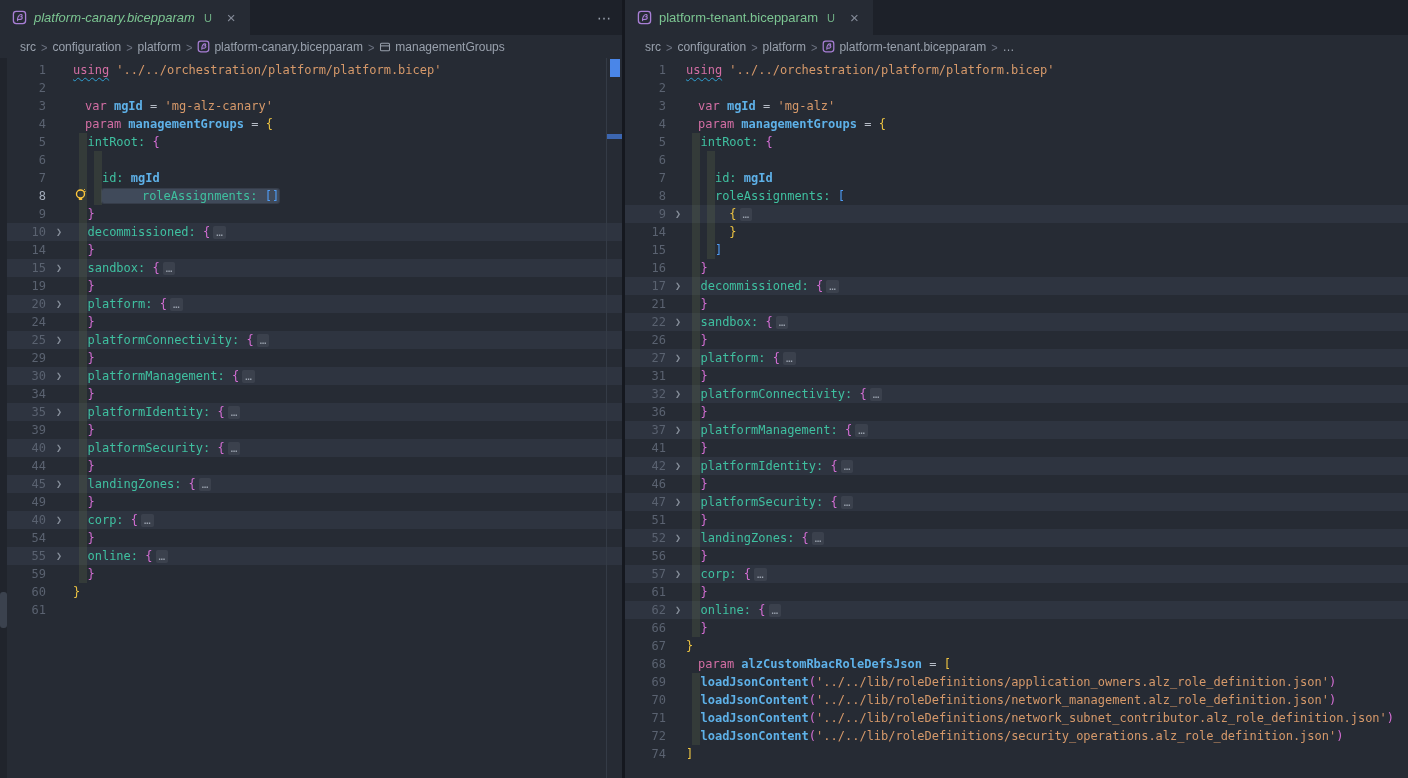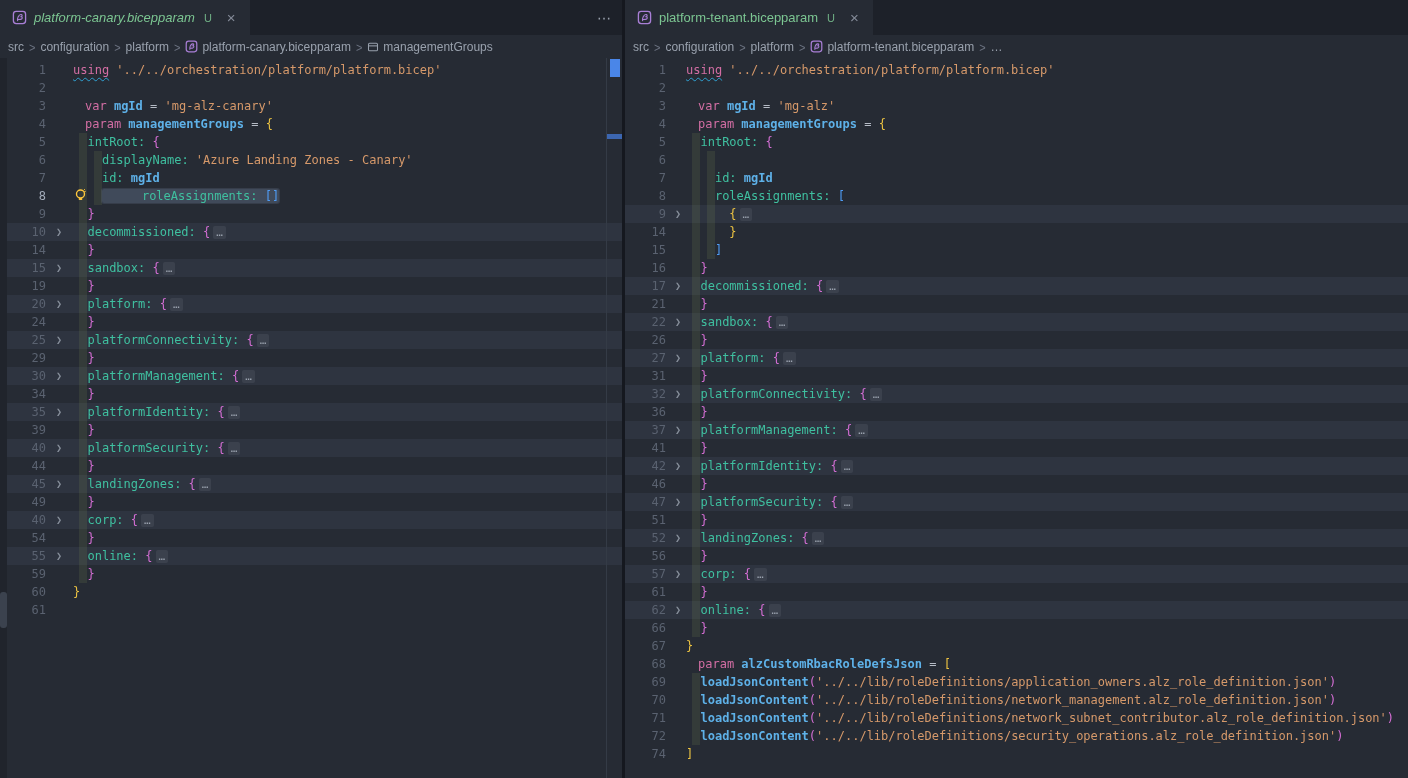--- a/index.html
+++ b/index.html
@@ -20,21 +20,21 @@
     font-size:13px; color:#7cc692; max-width:320px; cursor:pointer; position:relative;
   }
   .tab.italic .tab-label { font-style:italic; }
   .tab-label { white-space:nowrap; }
   .git-badge { font-size:11px; color:#7cc692; opacity:.85; margin-left:2px; }
   .tab-close { color:#848b98; font-size:15px; line-height:1; margin-left:6px; padding:1px 2px; border-radius:3px; }
   .tab-actions { position:absolute; right:10px; top:0; bottom:0; display:flex; align-items:center;
                  color:#9aa1ad; font-size:14px; letter-spacing:1px; }
 
   
-  .breadcrumbs { height:23px; display:flex; align-items:center; gap:5px; padding-left:8px;
+  .breadcrumbs { height:23px; display:flex; align-items:center; gap:5px; padding-left:20px;
                  font-size:12px; color:#99a1ad; background:#262b34; white-space:nowrap; overflow:hidden; }
   .bc-item { display:inline-flex; align-items:center; gap:4px; cursor:pointer; }
   .bc-sep { color:#6b7280; font-size:11px; transform:scaleY(1.2); }
 
   
   .code-area { position:relative; padding-top:3px; font-family:"DejaVu Sans Mono", monospace;
                font-size:12px; }
   .row { position:relative; height:18px; line-height:18px; white-space:pre; }
   .row.hl { background:#2e3440; }
   .num { position:absolute; left:0; top:0; width:var(--numW); text-align:right; color:#5a6270;
@@ -126,21 +126,21 @@
           </span>
           <span>managementGroups</span>
         </span>
       </div>
     <div class="code-area">
         <div class="row"><span class="num">1</span><span class="codetext"><span class="t-kwu">using</span><span class="t-pl"> </span><span class="t-str">'../../orchestration/platform/platform.bicep'</span></span></div>
         <div class="row"><span class="num">2</span><span class="codetext"></span></div>
         <div class="row"><span class="num">3</span><span class="codetext"><span class="t-kw">var</span><span class="t-pl"> </span><span class="t-id">mgId</span><span class="t-op"> = </span><span class="t-str">'mg-alz-canary'</span></span></div>
         <div class="row"><span class="num">4</span><span class="codetext"><span class="t-kw">param</span><span class="t-pl"> </span><span class="t-id">managementGroups</span><span class="t-op"> = </span><span class="t-b1">{</span></span></div>
         <div class="row"><span class="band g1"></span><span class="num">5</span><span class="codetext"><span class="t-pl">  </span><span class="t-prop">intRoot:</span><span class="t-pl"> </span><span class="t-b2">{</span></span></div>
-        <div class="row"><span class="band g1"></span><span class="band g2"></span><span class="num">6</span><span class="codetext"><span class="t-pl">    </span><span class="t-prop">displayName:</span><span class="t-pl"> </span><span class="t-str">'Azure Landing Zones - Canary'</span></span></div>
+        <div class="row"><span class="band g1"></span><span class="band g2"></span><span class="num">6</span></div>
         <div class="row"><span class="band g1"></span><span class="band g2"></span><span class="num">7</span><span class="codetext"><span class="t-pl">    </span><span class="t-prop">id:</span><span class="t-pl"> </span><span class="t-id">mgId</span></span></div>
         <div class="row"><span class="band g1"></span><span class="band g2"></span><span class="num active">8</span><span class="bulb"><svg width="13" height="14" viewBox="0 0 13 14">
               <circle cx="6.5" cy="5" r="4" fill="none" stroke="#ffc83d" stroke-width="1.4"></circle>
               <rect x="4.7" y="9" width="3.6" height="2" rx="0.8" fill="#ffc83d"></rect>
               <path d="M9.8 1.2 l1 -1 M10.3 2.6 l1.4 -0.3" stroke="#ffc83d" stroke-width="1"></path>
             </svg></span><span class="codetext"><span class="t-pl">    </span><span class="sel"><span class="t-prop">roleAssignments:</span><span class="t-pl"> </span><span class="t-b3">[]</span></span></span></div>
         <div class="row"><span class="band g1"></span><span class="num">9</span><span class="codetext"><span class="t-pl">  </span><span class="t-b2">}</span></span></div>
         <div class="row hl"><span class="band g1"></span><span class="num">10</span><span class="chev">❯</span><span class="codetext"><span class="t-pl">  </span><span class="t-prop">decommissioned:</span><span class="t-pl"> </span><span class="t-b2">{</span><span class="t-fold">…</span></span></div>
         <div class="row"><span class="band g1"></span><span class="num">14</span><span class="codetext"><span class="t-pl">  </span><span class="t-b2">}</span></span></div>
         <div class="row hl"><span class="band g1"></span><span class="num">15</span><span class="chev">❯</span><span class="codetext"><span class="t-pl">  </span><span class="t-prop">sandbox:</span><span class="t-pl"> </span><span class="t-b2">{</span><span class="t-fold">…</span></span></div>

